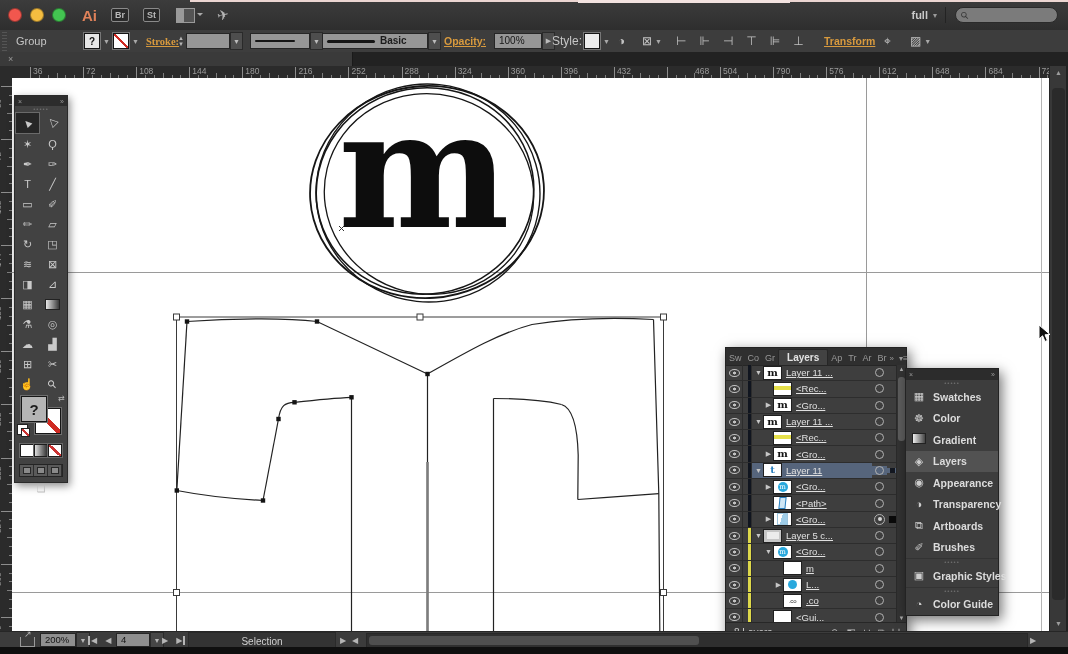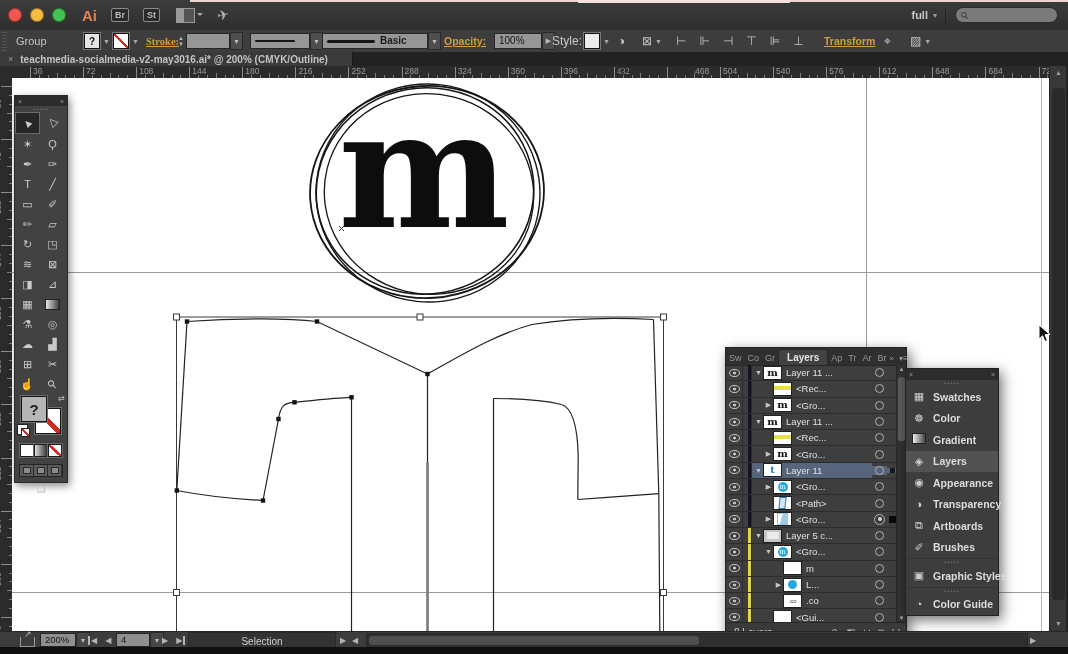--- a/index.html
+++ b/index.html
@@ -85,21 +85,21 @@
   #lpTabs .chev{margin-left:auto;color:#9a9a9a;font-size:8px;padding:0 3px 2px 0;}
   #lpTabs .pmenu{color:#9a9a9a;font-size:8px;padding:0 4px 2px 2px;}
   #layerRows{position:absolute;left:0;top:17px;width:171px;height:258px;overflow:hidden;}
   .lrow{height:15.3px;display:flex;align-items:center;border-bottom:1px solid #2d2d2d;position:relative;}
   .lrow .eyec{width:16px;height:100%;border-right:1px solid #2d2d2d;display:flex;align-items:center;justify-content:center;flex:none;}
   .eye{width:9px;height:6px;border:1px solid #c2c2c2;border-radius:50%;background:radial-gradient(circle,#c2c2c2 0 1.4px,transparent 1.6px);}
   .lrow .barc{width:8px;height:100%;border-right:1px solid #2d2d2d;position:relative;flex:none;}
   .lrow .barc i{position:absolute;right:0;top:0;width:3px;height:100%;}
   .lrow .content{flex:1;height:100%;display:flex;align-items:center;overflow:hidden;}
   .lrow .disc{width:9px;color:#c6c6c6;font-size:7px;text-align:center;flex:none;}
-  .lrow .lname{color:#e0e0e0;font-size:9.5px;margin-left:4px;white-space:nowrap;}
+  .lrow .lname{color:#e0e0e0;font-size:9.5px;margin-left:4px;white-space:nowrap;text-decoration:underline;}
   .lrow .tgt{width:15px;display:flex;align-items:center;justify-content:center;flex:none;}
   .ring{width:7px;height:7px;border:1px solid #b2b2b2;border-radius:50%;}
   .ring2{width:9px;height:9px;border:1px solid #b2b2b2;border-radius:50%;display:flex;align-items:center;justify-content:center;}
   .ring2 i{width:4px;height:4px;background:#d5d5d5;border-radius:50%;}
   .selc{width:10px;display:flex;align-items:center;justify-content:center;flex:none;}
   .sq-s{width:5px;height:5px;background:#141821;}
   .sq-l{width:7px;height:7px;background:#0a0a0a;}
   .lrow.selected .content,.lrow.selected .tgt,.lrow.selected .selc{background:#56657c;}
   .th{width:17px;height:12px;background:#fff;border:1px solid #1f1f1f;display:flex;align-items:center;justify-content:center;overflow:hidden;flex:none;}
   .th-m-dark:after{content:"m";font-family:"DejaVu Serif",serif;font-weight:bold;font-size:10px;color:#131313;line-height:1;}
@@ -249,21 +249,20 @@
       </div>
     <div class="cb" style="left:910px;">
       <span class="cbicon">▨</span>
         <span class="ddarrow">▼</span>
     </div>
   </div>
 
   <div class="abs" id="tabbar">
     <div id="doctab">
       <span class="x">×</span>
-      <span class="t">teachmedia-socialmedia-v2-may3016.ai* @ 200% (CMYK/Outline)</span>
     </div>
   </div>
 
   <div class="abs" id="rulerCorner"></div>
   <div class="abs" id="rulerH">
       <div class="tick major" style="left: 18px;"></div>
       <div class="rlabel" style="left: 21px;">36</div>
       <div class="tick min" style="left: 26.85px;"></div>
       <div class="tick min" style="left: 35.7px;"></div>
       <div class="tick med" style="left: 44.55px;"></div>
@@ -333,42 +332,42 @@
       <div class="tick min" style="left: 531.12px;"></div>
       <div class="tick min" style="left: 539.97px;"></div>
       <div class="tick major" style="left: 548.8px;"></div>
       <div class="rlabel" style="left: 551.8px;">396</div>
       <div class="tick min" style="left: 557.65px;"></div>
       <div class="tick min" style="left: 566.5px;"></div>
       <div class="tick med" style="left: 575.35px;"></div>
       <div class="tick min" style="left: 584.2px;"></div>
       <div class="tick min" style="left: 593.05px;"></div>
       <div class="tick major" style="left: 601.88px;"></div>
-      <div class="rlabel" style="left: 604.88px; font-family: Liberation Serif, serif;">432</div>
+      <div class="rlabel" style="left: 604.88px;">432</div>
       <div class="tick min" style="left: 610.73px;"></div>
       <div class="tick min" style="left: 619.58px;"></div>
       <div class="tick med" style="left: 628.43px;"></div>
       <div class="tick min" style="left: 637.28px;"></div>
       <div class="tick min" style="left: 646.13px;"></div>
       <div class="tick major" style="left: 654.96px;"></div>
       <div class="rlabel" style="left: 683px;">468</div>
       <div class="tick min" style="left: 663.81px;"></div>
       <div class="tick min" style="left: 672.66px;"></div>
       <div class="tick med" style="left: 681.51px;"></div>
       <div class="tick min" style="left: 690.36px;"></div>
       <div class="tick min" style="left: 699.21px;"></div>
       <div class="tick major" style="left: 708.04px;"></div>
       <div class="rlabel" style="left: 711.04px;">504</div>
       <div class="tick min" style="left: 716.89px;"></div>
       <div class="tick min" style="left: 725.74px;"></div>
       <div class="tick med" style="left: 734.59px;"></div>
       <div class="tick min" style="left: 743.44px;"></div>
       <div class="tick min" style="left: 752.29px;"></div>
       <div class="tick major" style="left: 761.12px;"></div>
-      <div class="rlabel" style="left: 764.12px;">540</div>
+      <div class="rlabel" style="left: 764.12px;">790</div>
       <div class="tick min" style="left: 769.97px;"></div>
       <div class="tick min" style="left: 778.82px;"></div>
       <div class="tick med" style="left: 787.67px;"></div>
       <div class="tick min" style="left: 796.52px;"></div>
       <div class="tick min" style="left: 805.37px;"></div>
       <div class="tick major" style="left: 814.2px;"></div>
       <div class="rlabel" style="left: 817.2px;">576</div>
       <div class="tick min" style="left: 823.05px;"></div>
       <div class="tick min" style="left: 831.9px;"></div>
       <div class="tick med" style="left: 840.75px;"></div>

